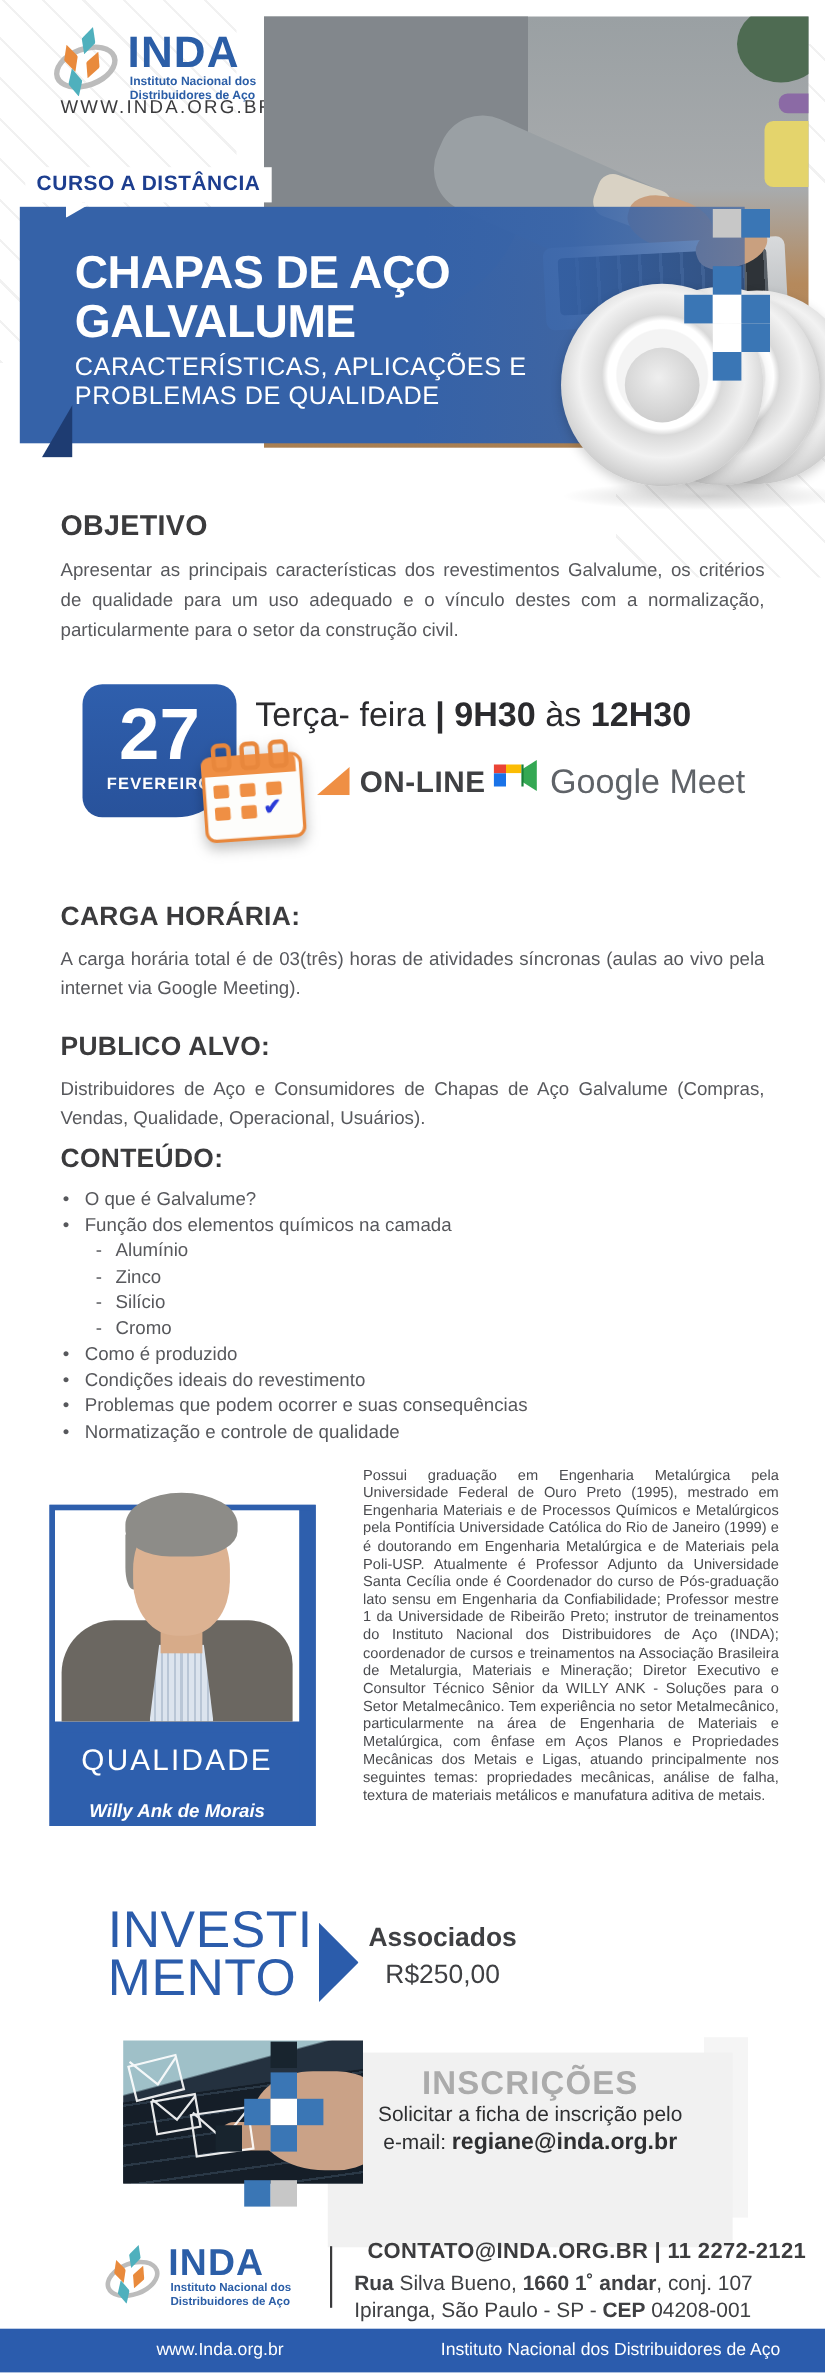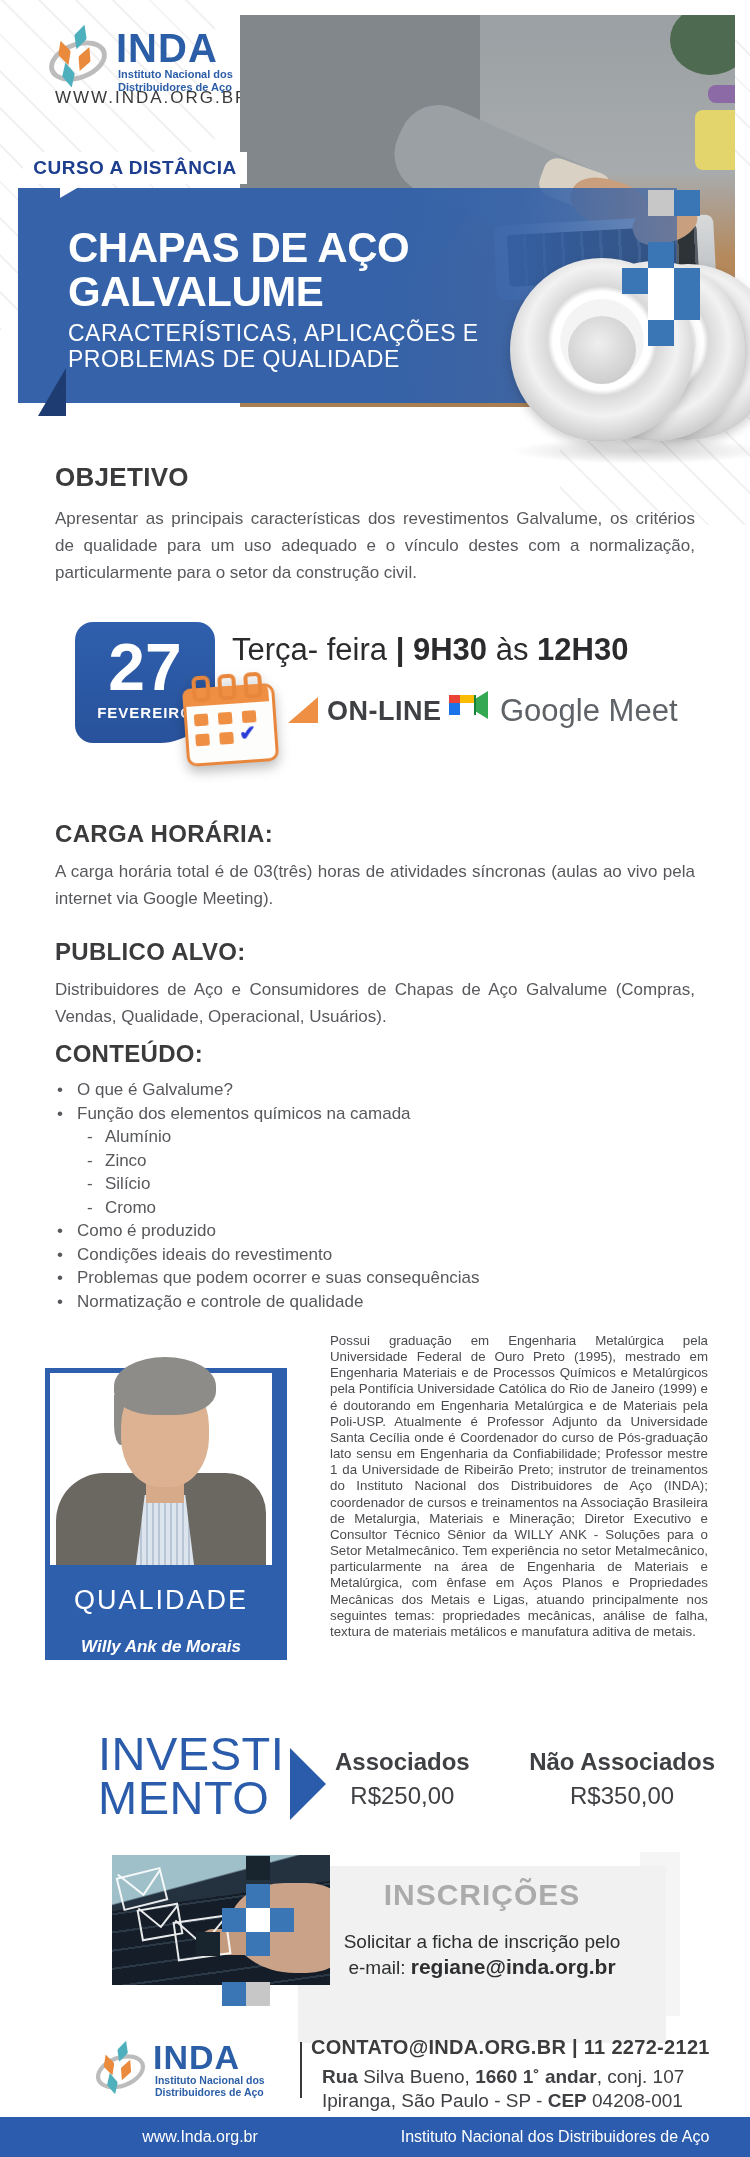--- a/index.html
+++ b/index.html
@@ -92,21 +92,21 @@
   .invest-arrow{left:290px;top:1748px;width:36px;height:72px;background:#2b5cab;clip-path:polygon(0 0,100% 50%,0 100%);}
   .opts{left:335px;top:1748px;width:380px;display:flex;justify-content:space-between;}
   .opt{text-align:center;}
   .opt-label{font-size:24px;font-weight:800;color:#3f4043;}
   .opt-price{font-size:24px;color:#3f4043;margin-top:6px;}
 
   
   .inscr-box{left:298px;top:1866px;width:368px;height:177px;background:#f1f1f1;text-align:center;}
   .inscr-accent{left:640px;top:1852px;width:40px;height:164px;background:#f5f5f5;}
   .inscr-title{font-size:30px;font-weight:800;color:#ababab;letter-spacing:1px;margin-top:12px;}
-  .inscr-l1{font-size:19px;color:#2e2f31;margin-top:19px;}
+  .inscr-l1{font-size:19px;color:#2e2f31;margin-top:0;}
   .inscr-l2{font-size:19px;color:#2e2f31;margin-top:2px;}
   .inscr-l2 b{font-size:21px;font-weight:800;}
   .kb-photo{left:112px;top:1855px;width:218px;height:130px;overflow:hidden;
     background:linear-gradient(165deg,#9fc0c8 0 26%,#24313f 27% 100%);}
   .keys{position:absolute;left:-10px;top:40px;width:260px;height:110px;transform:rotate(-8deg);
     background:repeating-linear-gradient(0deg,#141d26 0 16px,#2c3a48 16px 18px),
                repeating-linear-gradient(90deg,rgba(60,75,90,0.9) 0 22px,rgba(20,28,36,0.9) 22px 25px);opacity:0.9;}
   .hand{position:absolute;right:-20px;top:28px;width:120px;height:90px;background:#caa287;border-radius:50% 40% 40% 60%;}
   .finger{position:absolute;right:70px;top:74px;width:60px;height:26px;background:#c49a7e;border-radius:14px;}
 
@@ -264,24 +264,20 @@
 
   <div class="abs invest-title">
     <div>INVESTI</div>
     <div>MENTO</div>
   </div>
   <div class="abs invest-arrow"></div>
   <div class="abs opts">
       <div class="opt">
         <div class="opt-label">Associados</div>
         <div class="opt-price">R$250,00</div>
-      </div>
-      <div class="opt">
-        <div class="opt-label">Não Associados</div>
-        <div class="opt-price">R$350,00</div>
       </div>
     </div>
 
   <div class="abs inscr-accent"></div>
   <div class="abs inscr-box">
     <div class="inscr-title">INSCRIÇÕES</div>
     <div class="inscr-l1">Solicitar a ficha de inscrição pelo</div>
     <div class="inscr-l2"><span>e-mail: </span><b>regiane@inda.org.br</b></div>
   </div>
   <div class="abs kb-photo">
@@ -320,21 +316,21 @@
       <div class="petal orange" style="left:30px;top:20px;transform:rotate(22deg);"></div>
       <div class="petal teal" style="left:14px;top:36px;transform:rotate(-14deg);"></div>
     </div>
     <div class="abs logo-text" style="left:58px;top:0;font-size:34px;">INDA</div>
     <div class="abs logo-sub" style="left:60px;top:34px;font-size:10.5px;">
       <div>Instituto Nacional dos</div>
       <div>Distribuidores de Aço</div>
     </div>
   </div>
   <div class="abs divider"></div>
-  <div class="abs contact" style="left:311px;top:2036px;">CONTATO@INDA.ORG.BR | 11 2272-2121</div>
+  <div class="abs contact" style="left:334px;top:2036px;">CONTATO@INDA.ORG.BR | 11 2272-2121</div>
   <div class="abs addr" style="left:322px;top:2066px;"><b>Rua</b><span> Silva Bueno, </span><b>1660 1˚ andar</b><span>, conj. 107</span></div>
   <div class="abs addr" style="left:322px;top:2090px;"><span>Ipiranga, São Paulo - SP - </span><b>CEP</b><span> 04208-001</span></div>
 
   <div class="abs footer-bar">
     <div class="fl">www.Inda.org.br</div>
     <div class="fr">Instituto Nacional dos Distribuidores de Aço</div>
   </div>
 
 </div>
 

